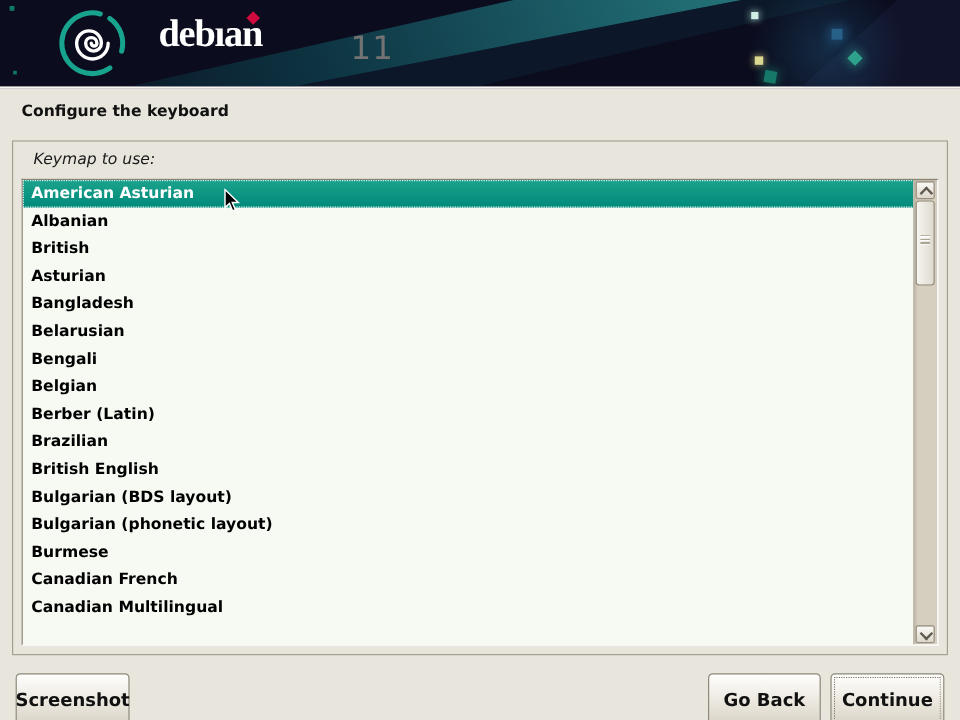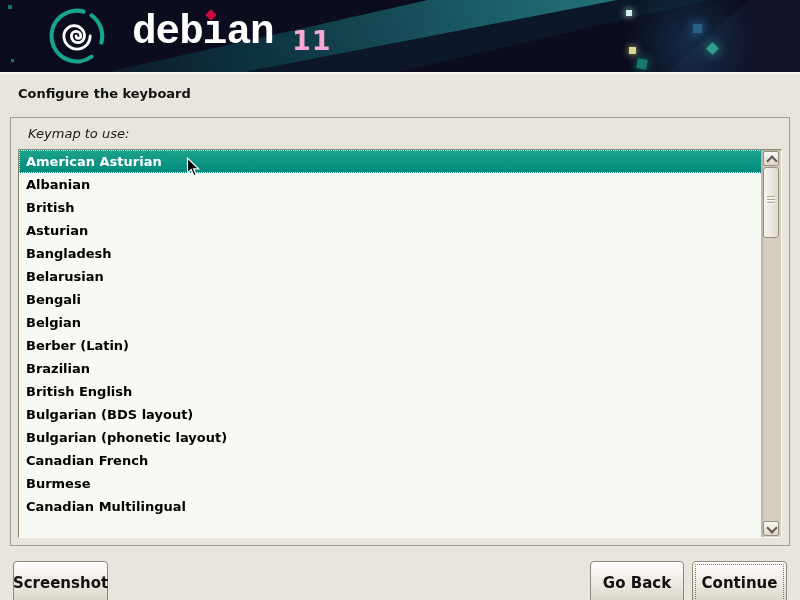--- a/index.html
+++ b/index.html
@@ -37,26 +37,26 @@
   .sq-yellow { left:629px; top:47px; width:7px;  height:7px;  background:#dfda92; box-shadow:0 0 6px 1px rgba(225,220,140,.55); }
   .sq-tealdiamond { left:708px; top:44px; width:9px; height:9px; background:#2fa28d; transform:rotate(45deg); box-shadow:0 0 8px 2px rgba(45,160,140,.5); }
   .sq-teal   { left:637px; top:59px; width:10px; height:10px; background:#157868; transform:rotate(10deg); box-shadow:0 0 8px 2px rgba(25,120,105,.55); }
   .sq-dot1   { left:8px;  top:5px;  width:4px; height:4px; background:#0e7a66; }
   .sq-dot2   { left:11px; top:59px; width:3px; height:3px; background:#0e7a66; }
 
   .logo-swirl { position:absolute; left:47px; top:6px; width:60px; height:60px; }
 
   .brand {
     position:absolute; left:132px; top:9px;
-    font-family:Liberation Mono, monospace;
-    font-weight:700; font-size:41px; line-height:1.15; color:#ffffff; letter-spacing:-1px;
+    font-family:Liberation Serif, serif;
+    font-weight:700; font-size:32px; line-height:1.15; color:#ffffff; letter-spacing:-1px;
   }
   .version {
     position:absolute; left:292px; top:25px;
-    font-size:27px; font-weight:700; color:#f9a8d4; letter-spacing:1px;
+    font-size:27px; font-weight:400; color:#737373; letter-spacing:1px;
   }
   .red-diamond {
     position:absolute; left:207px; top:11px; width:8px; height:8px;
     background:#ce0a3f; transform:rotate(45deg);
   }
 
   
   .page-title {
     position:absolute; left:18px; top:86px;
     font-size:13px; font-weight:bold; color:#111111;text-align:center;
@@ -170,22 +170,22 @@
       <div class="row">Asturian</div>
       <div class="row">Bangladesh</div>
       <div class="row">Belarusian</div>
       <div class="row">Bengali</div>
       <div class="row">Belgian</div>
       <div class="row">Berber (Latin)</div>
       <div class="row">Brazilian</div>
       <div class="row">British English</div>
       <div class="row">Bulgarian (BDS layout)</div>
       <div class="row">Bulgarian (phonetic layout)</div>
+      <div class="row">Burmese</div>
       <div class="row">Canadian French</div>
-      <div class="row">Burmese</div>
       <div class="row">Canadian Multilingual</div>
     </div>
   <div class="scrollbar">
     <div class="sb-btn sb-up">
       <span class="chev chev-up"></span>
     </div>
     <div class="sb-thumb">
       <span class="grip"></span>
     </div>
     <div class="sb-btn sb-down">

